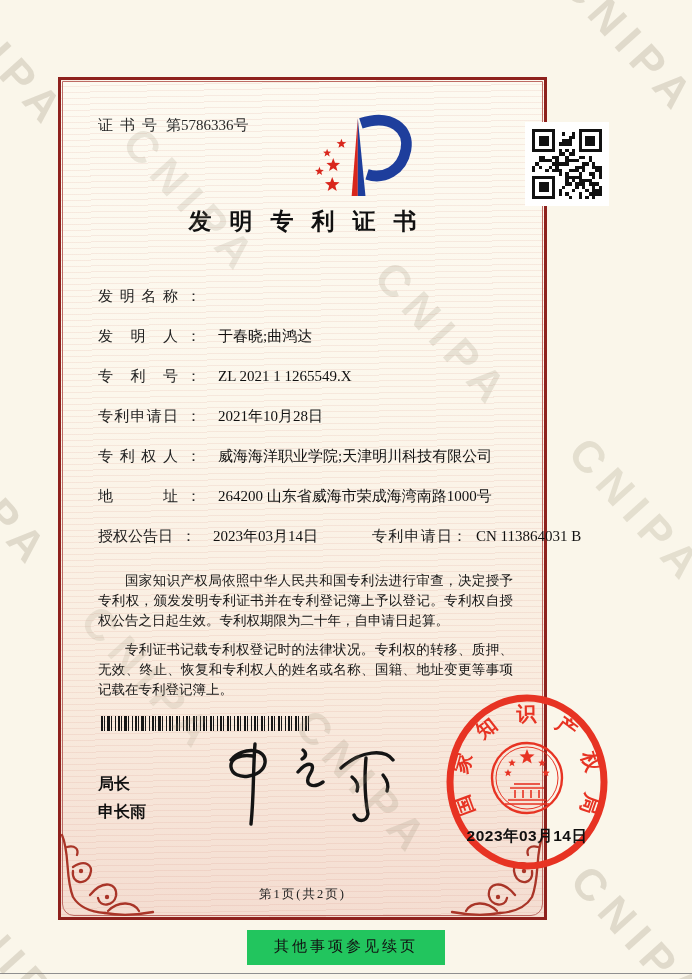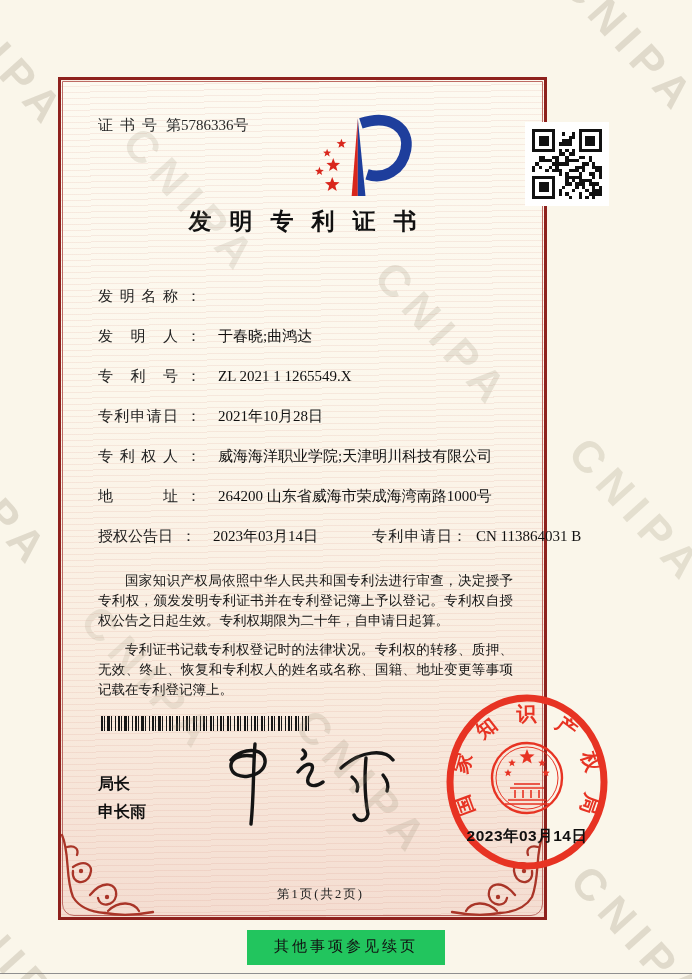--- a/index.html
+++ b/index.html
@@ -88,21 +88,21 @@
   }
   .signature{position:absolute;left:142px;top:656px;width:215px;height:95px;}
   .seal{position:absolute;left:380px;top:612px;width:172px;height:180px;z-index:3;}
   .seal-date{
     position:absolute;left:0;right:0;bottom:25px;text-align:center;
     font-family:"Liberation Sans", sans-serif;
     font-size:15.5px;font-weight:600;color:#101010;letter-spacing:0.5px;z-index:4;
   }
   .pageno{
     position:absolute;bottom:14px;width:100%;text-align:center;
-    font-size:12.5px;letter-spacing:2px;color:#222;padding-left:18px;
+    font-size:12.5px;letter-spacing:2px;color:#222;
   }
   .flourish{position:absolute;bottom:-2px;width:100px;height:112px;z-index:2;}
   .flourish.fl-left{left:-2px;}
   .flourish.fl-right{right:-2px;transform:scaleX(-1);}
   
   .footer-box{
     position:absolute;top:930px;left:50%;transform:translateX(-50%);
     background:#22c55e;padding:7px 27px 9px;z-index:2;
     font-size:15px;letter-spacing:3px;color:#111;white-space:nowrap;
   }

